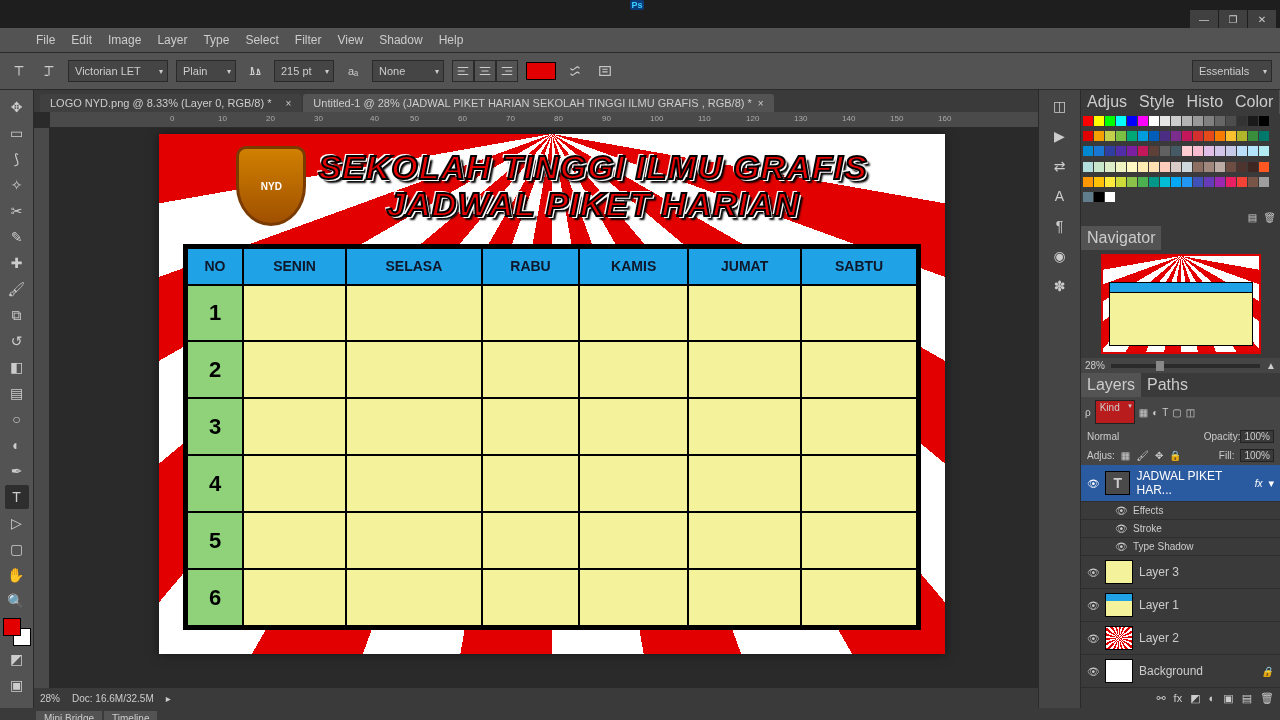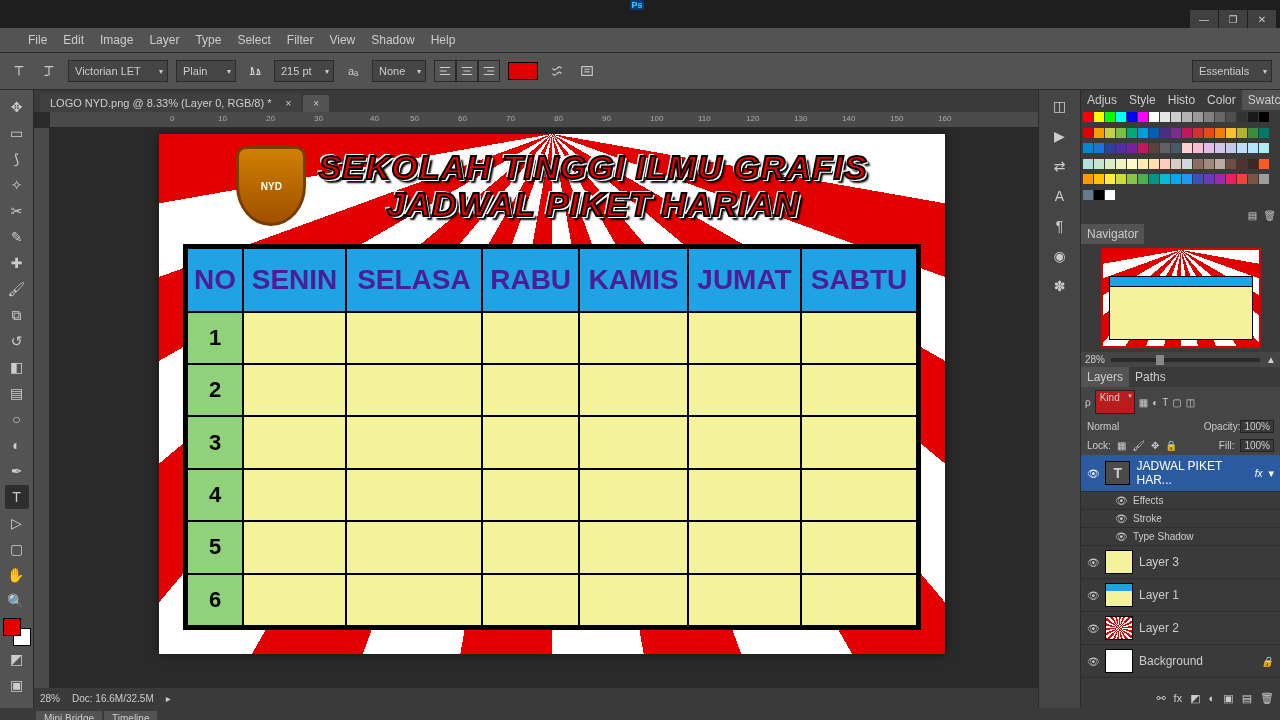--- a/index.html
+++ b/index.html
@@ -4,21 +4,21 @@
 <style>
 * { box-sizing: border-box; margin: 0; padding: 0; font-family: "Segoe UI", Tahoma, sans-serif; }
 body { background: #535353; width: 1280px; height: 720px; overflow: hidden; color: #ccc; font-size: 11px; user-select: none; }
 
 
 .titlebar { background: #1e1e1e; height: 28px; display: flex; align-items: center; padding: 0 4px; flex-direction: column; }
 .ps-logo { width: 14px; height: 14px; background: #0b3c7a; border-radius: 2px; display: flex; align-items: center; justify-content: center; font-size: 9px; font-weight: bold; color: #3ad0ff; margin-right: 6px; }
 .win-controls { margin-left: auto; display: flex; }
 .win-controls span { width: 28px; height: 18px; display: flex; align-items: center; justify-content: center; background: #404040; margin-left: 1px; font-size: 10px; }
 
-.menubar { background: #535353; height: 24px; display: flex; align-items: center; padding-left: 28px; }
+.menubar { background: #535353; height: 24px; display: flex; align-items: center; padding-left: 36px; }
 .menubar span { margin-right: 16px; font-size: 12px; }
 
 
 .options-bar { background: #535353; height: 38px; border-top: 1px solid #2a2a2a; border-bottom: 1px solid #2a2a2a; display: flex; align-items: center; padding: 0 8px; gap: 8px; }
 .tool-icon-box { width: 22px; height: 22px; display: flex; align-items: center; justify-content: center; }
 .dropdown { background: #454545; border: 1px solid #2a2a2a; height: 22px; display: flex; align-items: center; padding: 0 18px 0 6px; position: relative; font-size: 11px; }
 .dropdown::after { content: "▾"; position: absolute; right: 4px; font-size: 8px; }
 .color-swatch-opt { width: 30px; height: 18px; background: #e30000; border: 1px solid #000; }
 .align-group { display: flex; gap: 0; }
 .align-btn { width: 22px; height: 22px; border: 1px solid #2a2a2a; display: flex; align-items: center; justify-content: center; }
@@ -47,33 +47,33 @@
 
 .canvas { width: 786px; height: 520px; background: #fff; position: relative; overflow: hidden; box-shadow: 0 0 10px rgba(0,0,0,0.5); }
 .sunburst { position: absolute; inset: 0; background:
   repeating-conic-gradient(from 0deg at 50% 0%, #e30000 0deg 10deg, #fff 10deg 20deg); }
 .poster-header { position: absolute; top: 12px; left: 0; right: 0; display: flex; align-items: center; justify-content: center; gap: 12px; }
 .shield { width: 70px; height: 80px; background: linear-gradient(#d08000,#a05000); border-radius: 10px 10px 50% 50%; border: 3px solid #7a3b00; display: flex; align-items: center; justify-content: center; color: #fff; font-weight: bold; font-size: 10px; }
 .title-text { text-align: center; font-family: Georgia, "Times New Roman", serif; font-weight: 900; font-style: italic; line-height: 1.1; }
 .title-line { font-size: 34px; color: #e30000; -webkit-text-stroke: 2px #000; text-shadow: 2px 2px 0 #fff, -2px -2px 0 #fff, 4px 4px 2px #000; letter-spacing: 1px; }
 .schedule { position: absolute; top: 110px; left: 24px; right: 24px; bottom: 24px; border: 3px solid #000; }
 .schedule table { width: 100%; height: 100%; border-collapse: collapse; }
-.schedule th { background: #1fa2e6; color: #4c1d95; font-weight: 900; font-size: 28px; border: 2px solid #000; }
+.schedule th { background: #1fa2e6; color: #0f172a; font-weight: 900; font-size: 14px; border: 2px solid #000; }
 .schedule th:first-child { width: 56px; }
 .schedule td { background: #f4f29a; border: 2px solid #000; }
 .schedule td.rownum { background: #8fd27a; text-align: center; font-weight: 900; font-size: 22px; color: #000; }
 
 .footer-bar { height: 20px; background: #3a3a3a; display: flex; align-items: center; padding: 0 6px; gap: 12px; font-size: 10px; }
 
 
 .right-dock { width: 42px; background: #454545; border-left: 1px solid #2a2a2a; display: flex; flex-direction: column; align-items: center; padding-top: 6px; gap: 10px; }
 .dock-icon { width: 24px; height: 20px; display: flex; align-items: center; justify-content: center; color: #ccc; font-size: 14px; }
 
 .panels { width: 200px; background: #454545; border-left: 1px solid #2a2a2a; display: flex; flex-direction: column; }
-.panel-tabs { display: flex; background: #3a3a3a; font-size: 12px; }
+.panel-tabs { display: flex; background: #3a3a3a; font-size: 16px; }
 .panel-tabs span { padding: 3px 6px; }
 .panel-tabs span.active { background: #535353; }
 .swatches-grid { display: flex; flex-wrap: wrap; padding: 2px; gap: 1px; background: #3a3a3a; height: 96px; overflow: hidden; }
 .sw { width: 10px; height: 10px; }
 .panel-footer { height: 18px; background: #3a3a3a; display: flex; align-items: center; justify-content: flex-end; padding: 0 4px; gap: 6px; font-size: 10px; }
 
 .navigator { background: #3a3a3a; padding: 4px; }
 .nav-thumb { width: 160px; height: 100px; margin: 0 auto; background: #fff; border: 2px solid #d00; position: relative; overflow: hidden; }
 .nav-sun { position: absolute; inset: 0; background: repeating-conic-gradient(from 0deg at 50% 0%, #e30000 0deg 10deg, #fff 10deg 20deg); }
 .nav-table { position: absolute; top: 26px; left: 6px; right: 6px; bottom: 6px; background: #f4f29a; border: 1px solid #000; }
@@ -144,21 +144,21 @@
     </div>
   <div class="dropdown" style="width:100px">Victorian LET</div>
   <div class="dropdown" style="width:60px">Plain</div>
   <div class="tool-icon-box">
       <svg viewBox="0 0 16 16">
         <path d="M2 12h5M4 12V4h1l2 8M9 12h5M11 12V6h1l2 6"></path>
       </svg>
     </div>
   <div class="dropdown" style="width:60px">215 pt</div>
   <div class="tool-icon-box">aₐ</div>
-  <div class="dropdown" style="width:54px">None</div>
+  <div class="dropdown" style="width:72px">None</div>
   <div class="align-group">
     <div class="align-btn">
         <svg viewBox="0 0 16 16">
           <path d="M2 4h12M2 8h8M2 12h12"></path>
         </svg>
       </div>
     <div class="align-btn">
         <svg viewBox="0 0 16 16">
           <path d="M2 4h12M4 8h8M2 12h12"></path>
         </svg>
@@ -215,20 +215,21 @@
     <div class="tool">▣</div>
   </div>
 
   <div class="doc-area">
     <div class="doc-tabs">
       <div class="doc-tab inactive">
           <span>LOGO NYD.png @ 8.33% (Layer 0, RGB/8) *</span>
           <span class="close">×</span>
         </div>
       <div class="doc-tab">
+          <span>Untitled-1 @ 28% (JADWAL PIKET HARIAN SEKOLAH TINGGI ILMU GRAFIS , RGB/8) *</span>
           <span class="close">×</span>
         </div>
     </div>
     <div class="ruler-h">
       <span style="left:120px">0</span>
       <span style="left:168px">10</span>
       <span style="left:216px">20</span>
       <span style="left:264px">30</span>
       <span style="left:320px">40</span>
       <span style="left:360px">50</span>
@@ -479,21 +480,21 @@
         <span>T</span>
         <span>▢</span>
         <span>◫</span>
       </div>
       <div class="layer-row2">
         <span class="dd" style="flex:1">Normal</span>
         <span>Opacity:</span>
         <span class="val-box">100%</span>
       </div>
       <div class="lock-row">
-        <span>Lock:</span>
+        <span>Adjus:</span>
         <span>▦</span>
         <span>🖌</span>
         <span>✥</span>
         <span>🔒</span>
         <span style="margin-left:auto">Fill:</span>
         <span class="val-box">100%</span>
       </div>
       <div class="layer-list">
         <div class="layer active">
           <span class="eye">👁</span>

